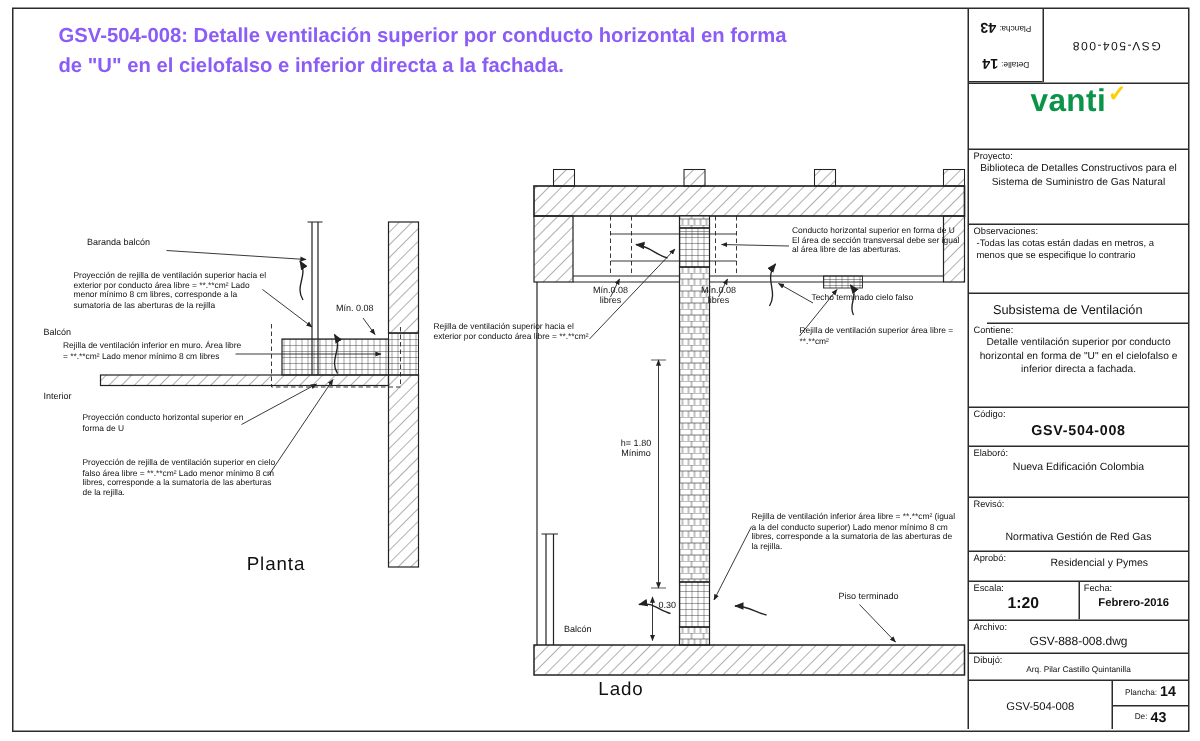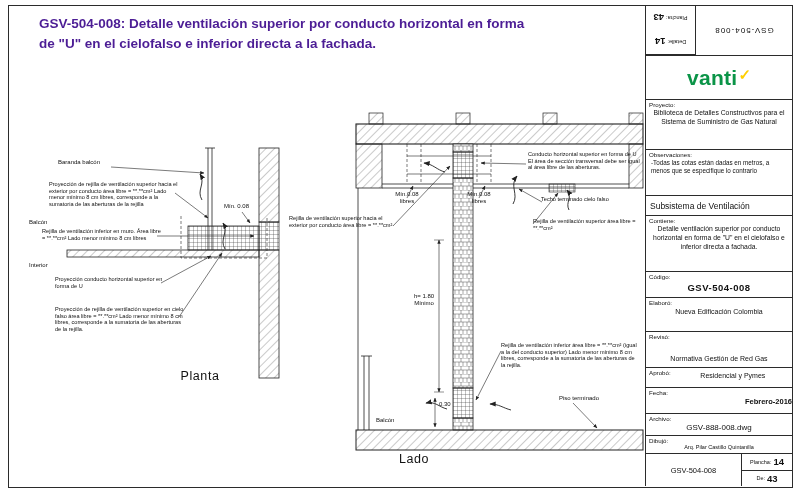--- a/index.html
+++ b/index.html
@@ -2,55 +2,55 @@
 <html><head>
 <meta charset="utf-8">
 <style>
   * { margin:0; padding:0; box-sizing:border-box; }
   html,body { background:#fff; }
   body { font-family:"Liberation Sans", sans-serif; color:#111; }
   .sheet { position:relative; width:800px; height:494px; background:#fff; overflow:hidden; }
   .frame { position:absolute; left:8px; top:5px; width:785px; height:483px; border:1.5px solid #2b2b2b; background:#fff; }
   .drawing-area { position:absolute; left:0; top:0; width:637px; height:480px; }
   .dwg { position:absolute; left:0; top:0; }
-  .sheet-title { position:absolute; left:30px; top:8px; width:500px; font-size:13.5px; font-weight:600; line-height:1.5; color:#4c1d95; }
+  .sheet-title { position:absolute; left:30px; top:8px; width:500px; font-size:13.5px; font-weight:600; line-height:1.5; color:#8b5cf6; }
   .lbl { position:absolute; color:#111; }
   .ann { font-size:5.6px; line-height:1.18; }
   .dim { font-size:6px; white-space:nowrap; }
   .dimw { font-size:6px; text-align:center; line-height:1.15; }
   .cap { font-size:12.5px; letter-spacing:0.6px; text-align:center; }
 
   .titleblock { position:absolute; right:0; top:0; width:147px; height:480px; border-left:1.5px solid #2b2b2b; display:flex; flex-direction:column; background:#fff; }
   .tb-row { position:relative; border-bottom:1px solid #2b2b2b; overflow:hidden; background:#fff; }
   .tb-label { font-size:6.2px; color:#111; padding:1px 3px 0; }
   .tb-top { display:flex; }
   .tb-top-left { width:50px; border-right:1px solid #2b2b2b; display:flex; flex-direction:column; }
   .tb-mini { flex:1; display:flex; align-items:center; justify-content:center; gap:2px; }
   .tb-mini + .tb-mini { border-top:1px solid #2b2b2b; }
   .flip { transform:rotate(180deg); }
   .mini-label { font-size:5.5px; }
   .mini-val { font-size:9.5px; font-weight:bold; }
   .tb-top-code { flex:1; display:flex; align-items:center; justify-content:center; font-size:8px; letter-spacing:1px; }
-  .tb-logo { display:flex; align-items:center; justify-content:center; }
+  .tb-logo { display:flex; align-items:flex-start; justify-content:center; }
   .logo-text { color:#0a9447; font-size:21px; font-weight:bold; letter-spacing:0.3px; }
   .logo-check { color:#ffcf00; font-size:15px; font-weight:bold; margin-left:1px; transform:translateY(-3px); display:inline-block; }
   .tb-par { font-size:6.8px; line-height:1.3; padding:1px 5px; text-align:center; }
   .tb-obs { font-size:6.3px; line-height:1.3; padding:1px 5px; text-align:left; }
-  .tb-sub { display:flex; align-items:center; font-size:8.5px; padding-left:4px; }
+  .tb-sub { display:flex; align-items:center; font-size:8.5px; padding-left:4px;margin-left:12px; }
   .tb-code-val { font-size:9.5px; font-weight:bold; letter-spacing:0.5px; text-align:center; margin-top:2px; }
   .tb-val7 { font-size:7px; text-align:center; line-height:1.25; margin-top:2px; padding:0 6px; }
   .tb-reviso { display:flex; flex-direction:column; justify-content:space-between; }
   .tb-reviso .tb-val7 { margin-bottom:3px; }
   .tb-aprobo { display:flex; align-items:flex-start; }
   .tb-aprobo .tb-val7 { flex:1; margin-top:4px; }
   .tb-half-row { display:flex; }
   .tb-half { flex:1; }
   .tb-half + .tb-half { border-left:1px solid #2b2b2b; }
   .tb-escala-val { font-size:10.5px; font-weight:bold; text-align:center; }
-  .tb-fecha-val { font-size:7.5px; font-weight:bold; text-align:right; margin-top:1px; }
+  .tb-fecha-val { font-size:7.5px; font-weight:bold; text-align:center; margin-top:1px; }
   .tb-archivo-val { font-size:8px; text-align:center; margin-top:1px; }
   .tb-dibujo-val { font-size:5.5px; text-align:center; }
   .tb-bottom { display:flex; border-bottom:none; flex:1; }
   .tb-bottom-left { flex:1; border-right:1px solid #2b2b2b; display:flex; align-items:center; justify-content:center; font-size:7.5px; }
   .tb-bottom-right { width:50px; display:flex; flex-direction:column; }
 </style>
 </head>
 <body>
 
 <div class="sheet">
@@ -153,21 +153,21 @@
       <div class="sheet-title">GSV-504-008:  Detalle ventilación superior por conducto horizontal en forma de "U" en el cielofalso e inferior directa a la fachada.</div>
 
       <div class="lbl dim" style="left:49px;top:153px">Baranda balcón</div>
       <div class="lbl ann" style="left:40px;top:175px;width:132px">Proyección  de rejilla de ventilación superior hacia el exterior por conducto área libre =   **.**cm²  Lado menor mínimo 8 cm libres, corresponde a la sumatoria de las aberturas de la rejilla</div>
       <div class="lbl dim" style="left:20px;top:213px">Balcón</div>
       <div class="lbl ann" style="left:33px;top:222px;width:120px">Rejilla de ventilación inferior en muro. Área libre =   **.**cm²  Lado menor mínimo 8 cm libres</div>
       <div class="lbl dim" style="left:20px;top:256px">Interior</div>
       <div class="lbl ann" style="left:46px;top:270px;width:112px">Proyección conducto horizontal superior en forma de U</div>
       <div class="lbl ann" style="left:46px;top:300px;width:130px">Proyección de rejilla de ventilación superior en cielo falso  área libre =  **.**cm²  Lado menor mínimo 8 cm libres, corresponde a la sumatoria de las aberturas de la rejilla.</div>
       <div class="lbl dim" style="left:215px;top:197px">Mín. 0.08</div>
-      <div class="lbl cap" style="left:144px;top:363px;width:94px">Planta</div>
+      <div class="lbl cap" style="left:128px;top:363px;width:94px">Planta</div>
 
       <div class="lbl ann" style="left:280px;top:209px;width:104px">Rejilla de ventilación superior hacia el exterior por conducto área libre =   **.**cm²</div>
       <div class="lbl dimw" style="left:380px;top:185px;width:36px">Mín.0.08 libres</div>
       <div class="lbl dimw" style="left:452px;top:185px;width:36px">Mín.0.08 libres</div>
       <div class="lbl ann" style="left:519px;top:145px;width:112px">Conducto horizontal superior en forma de U  El área de sección transversal debe ser igual al área libre de las aberturas.</div>
       <div class="lbl ann" style="left:532px;top:190px;width:72px">Techo terminado cielo falso</div>
       <div class="lbl ann" style="left:524px;top:212px;width:108px">Rejilla de ventilación superior área libre =  **.**cm²</div>
       <div class="lbl dimw" style="left:400px;top:287px;width:30px">h= 1.80 Mínimo</div>
       <div class="lbl ann" style="left:492px;top:336px;width:136px">Rejilla de ventilación inferior área libre =  **.**cm² (igual a la del conducto superior) Lado menor mínimo 8 cm libres, corresponde a la sumatoria de las aberturas de la rejilla.</div>
       <div class="lbl dim" style="left:430px;top:395px">0.30</div>
@@ -231,20 +231,24 @@
         <div class="tb-val7">Normativa Gestión de Red Gas</div>
       </div>
 
       <div class="tb-row tb-aprobo" style="flex:0 0 20px">
         <div class="tb-label">Aprobó:</div>
         <div class="tb-val7">Residencial y Pymes</div>
       </div>
 
       <div class="tb-row tb-half-row" style="flex:0 0 26px">
         <div class="tb-half">
+          <div class="tb-label">Escala:</div>
+          <div class="tb-escala-val">1:20</div>
+        </div>
+        <div class="tb-half">
           <div class="tb-label">Fecha:</div>
           <div class="tb-fecha-val">Febrero-2016</div>
         </div>
       </div>
 
       <div class="tb-row" style="flex:0 0 22px">
         <div class="tb-label">Archivo:</div>
         <div class="tb-archivo-val">GSV-888-008.dwg</div>
       </div>
 

